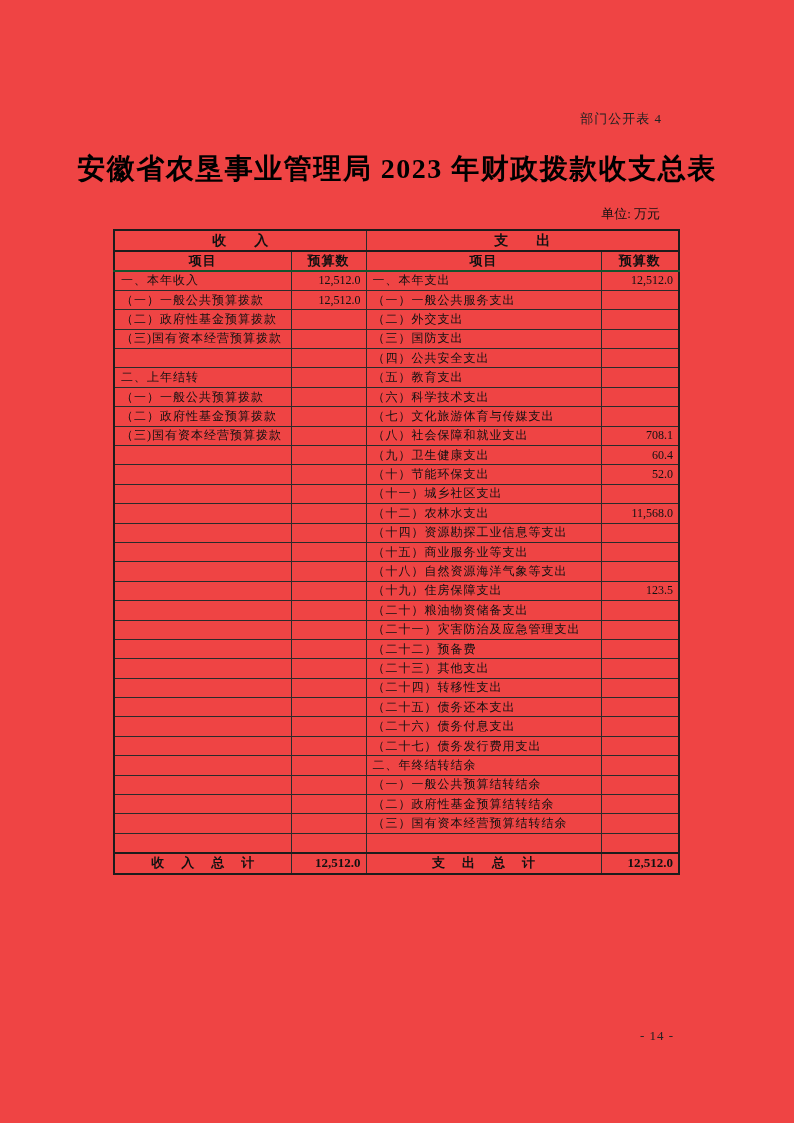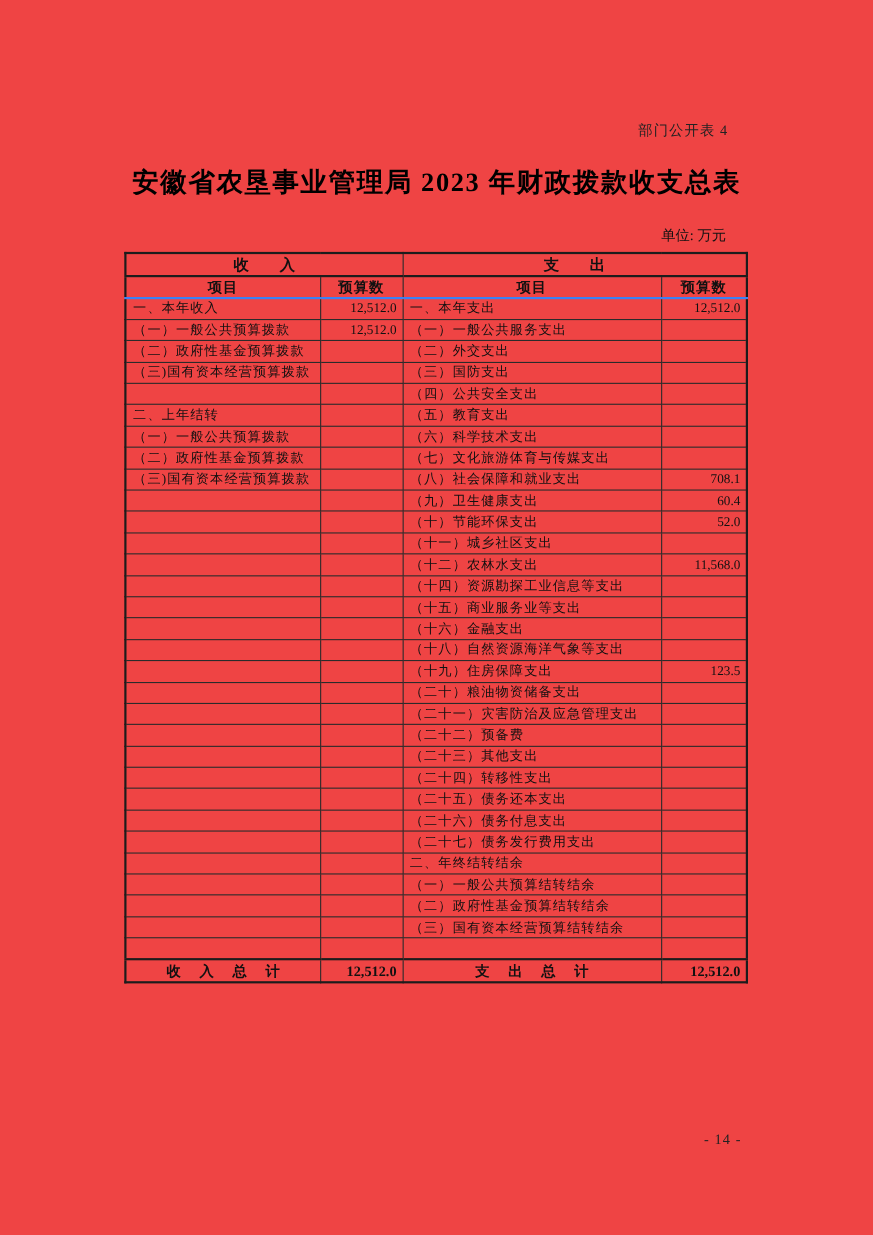--- a/index.html
+++ b/index.html
@@ -8,21 +8,21 @@
   .page {
     position:relative; width:794px; height:1123px; background:#ef4444;
     color:#111111; overflow:hidden;
   }
   .doc-label {
     position:absolute; top:110px; right:132px;
     font-size:13px; letter-spacing:1px; color:#222;
   }
   .title {
     position:absolute; top:150px; left:0; width:100%;
-    text-align:center; font-size:24px; font-weight:bold;
+    text-align:center; font-size:28px; font-weight:bold;
     letter-spacing:1.5px; color:#000;
     font-family:"Liberation Serif","DejaVu Serif",serif;
   }
   .unit-label {
     position:absolute; top:205px; right:134px;
     font-size:13px; color:#111;
   }
   table.budget-table {
     position:absolute; left:113px; top:229px; width:565px;
     border-collapse:collapse; table-layout:fixed;
@@ -37,21 +37,21 @@
     font-weight:normal;
   }
   .budget-table tr.section-header-row th {
     height:21px; font-size:14px; font-weight:bold;
     text-align:center; border-bottom:2px solid #1c1c1c;
     font-family:"Liberation Sans","DejaVu Sans",sans-serif;
   }
   .budget-table tr.column-header-row th {
     height:19px; font-size:13px; font-weight:bold;
     text-align:center; letter-spacing:1px;
-    border-bottom:2px solid #3b82f6;
+    border-bottom:2px solid #14532d;
     font-family:"Liberation Sans","DejaVu Sans",sans-serif;
   }
   .budget-table tbody td { height:19.4px; }
   .budget-table td.item {
     text-align:left; padding-left:6px; letter-spacing:1px;
   }
   .budget-table td.value {
     text-align:right; padding-right:5px; letter-spacing:0;
   }
   .budget-table tr.total-row td {
@@ -184,26 +184,20 @@
         </tr>
         <tr>
           <td class="item"></td>
           <td class="value"></td>
           <td class="item">（十五）商业服务业等支出</td>
           <td class="value"></td>
         </tr>
         <tr>
           <td class="item"></td>
           <td class="value"></td>
-          <td class="item">（十六）金融支出</td>
-          <td class="value"></td>
-        </tr>
-        <tr>
-          <td class="item"></td>
-          <td class="value"></td>
           <td class="item">（十八）自然资源海洋气象等支出</td>
           <td class="value"></td>
         </tr>
         <tr>
           <td class="item"></td>
           <td class="value"></td>
           <td class="item">（十九）住房保障支出</td>
           <td class="value">123.5</td>
         </tr>
         <tr>

